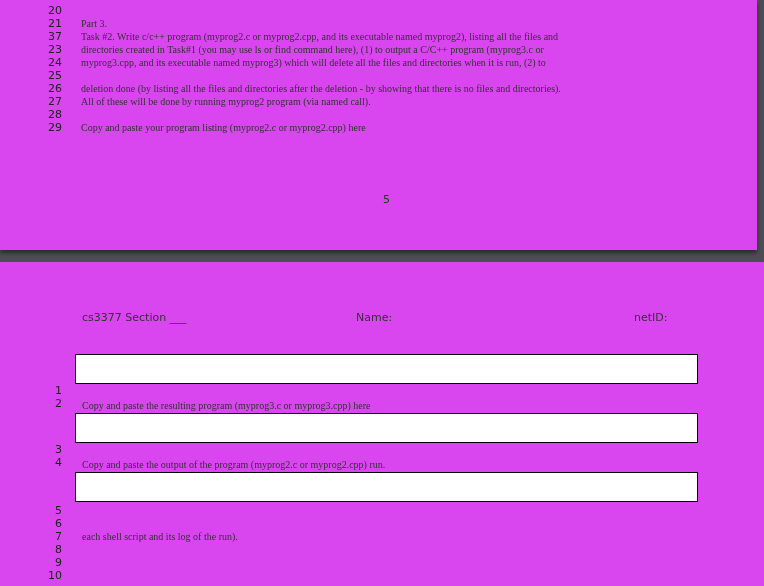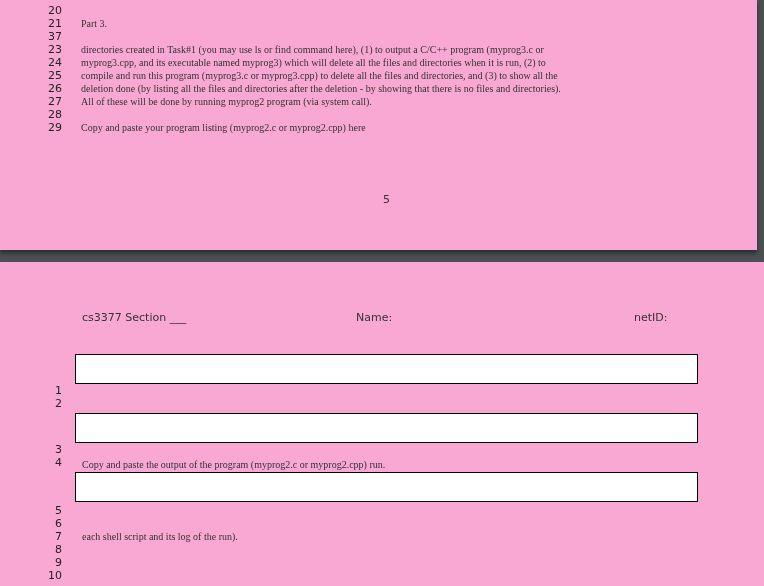--- a/index.html
+++ b/index.html
@@ -2,21 +2,21 @@
 <html><head>
 <meta charset="utf-8">
 <style>
   html, body { margin: 0; padding: 0; }
   body {
     width: 764px; height: 586px; overflow: hidden;
     background: #4b4f52; position: relative;
     font-family: "Liberation Serif", serif;
   }
   .page {
-    position: absolute; left: 0; width: 757px; background: #f9a8d4;
+    position: absolute; left: 0; width: 757px; background: #d946ef;
   }
   #page1 { top: 0; height: 250px; box-shadow: 0 3px 4px rgba(0,0,0,0.45); }
   #page2 { top: 262px; height: 336px; padding-left: 20px; }
   .ln {
     position: absolute; left: 46px; width: 16px; text-align: right;
     font-family: "DejaVu Sans", sans-serif; font-size: 11px; color: #222;
     line-height: 13px;
   }
   .txt {
     position: absolute; left: 81px;
@@ -45,39 +45,40 @@
   <div class="ln" style="top:30px">37</div>
   <div class="ln" style="top:43px">23</div>
   <div class="ln" style="top:56px">24</div>
   <div class="ln" style="top:69px">25</div>
   <div class="ln" style="top:82px">26</div>
   <div class="ln" style="top:95px">27</div>
   <div class="ln" style="top:108px">28</div>
   <div class="ln" style="top:121px">29</div>
 
   <div class="txt" style="top:17px">Part 3.</div>
+  <div class="txt" style="top:30px">Task #2. Write c/c++ program (myprog2.c or myprog2.cpp, and its executable named myprog2), listing all the files and</div>
   <div class="txt" style="top:43px">directories created in Task#1 (you may use ls or find command here), (1) to output a C/C++ program (myprog3.c or</div>
   <div class="txt" style="top:56px">myprog3.cpp, and its executable named myprog3) which will delete all the files and directories when it is run, (2) to</div>
-  <div class="txt" style="top:69px">compile and run this program (myprog3.c or myprog3.cpp) to delete all the files and directories, and (3) to show all the</div>
   <div class="txt" style="top:82px">deletion done (by listing all the files and directories after the deletion - by showing that there is no files and directories).</div>
-  <div class="txt" style="top:95px">All of these will be done by running myprog2 program (via system call).</div>
+  <div class="txt" style="top:95px">All of these will be done by running myprog2 program (via named call).</div>
   <div class="txt" style="top:121px">Copy and paste your program listing (myprog2.c or myprog2.cpp) here</div>
 
   <div class="pgnum">5</div>
 </div>
 
 <div id="page2" class="page">
   <div class="hdr" style="top:49px; left:82px">cs3377 Section ___</div>
   <div class="hdr" style="top:49px; left:356px">Name:</div>
   <div class="hdr" style="top:49px; left:634px">netID:</div>
 
   <div class="box" style="top:92px"></div>
 
   <div class="ln" style="top:122px">1</div>
   <div class="ln" style="top:135px">2</div>
+  <div class="txt" style="top:137px; left:82px">Copy and paste the resulting program (myprog3.c or myprog3.cpp) here</div>
 
   <div class="box" style="top:151px"></div>
 
   <div class="ln" style="top:181px">3</div>
   <div class="ln" style="top:194px">4</div>
   <div class="txt" style="top:196px; left:82px">Copy and paste the output of the program (myprog2.c or myprog2.cpp) run.</div>
 
   <div class="box" style="top:210px"></div>
 
   <div class="ln" style="top:242px">5</div>

